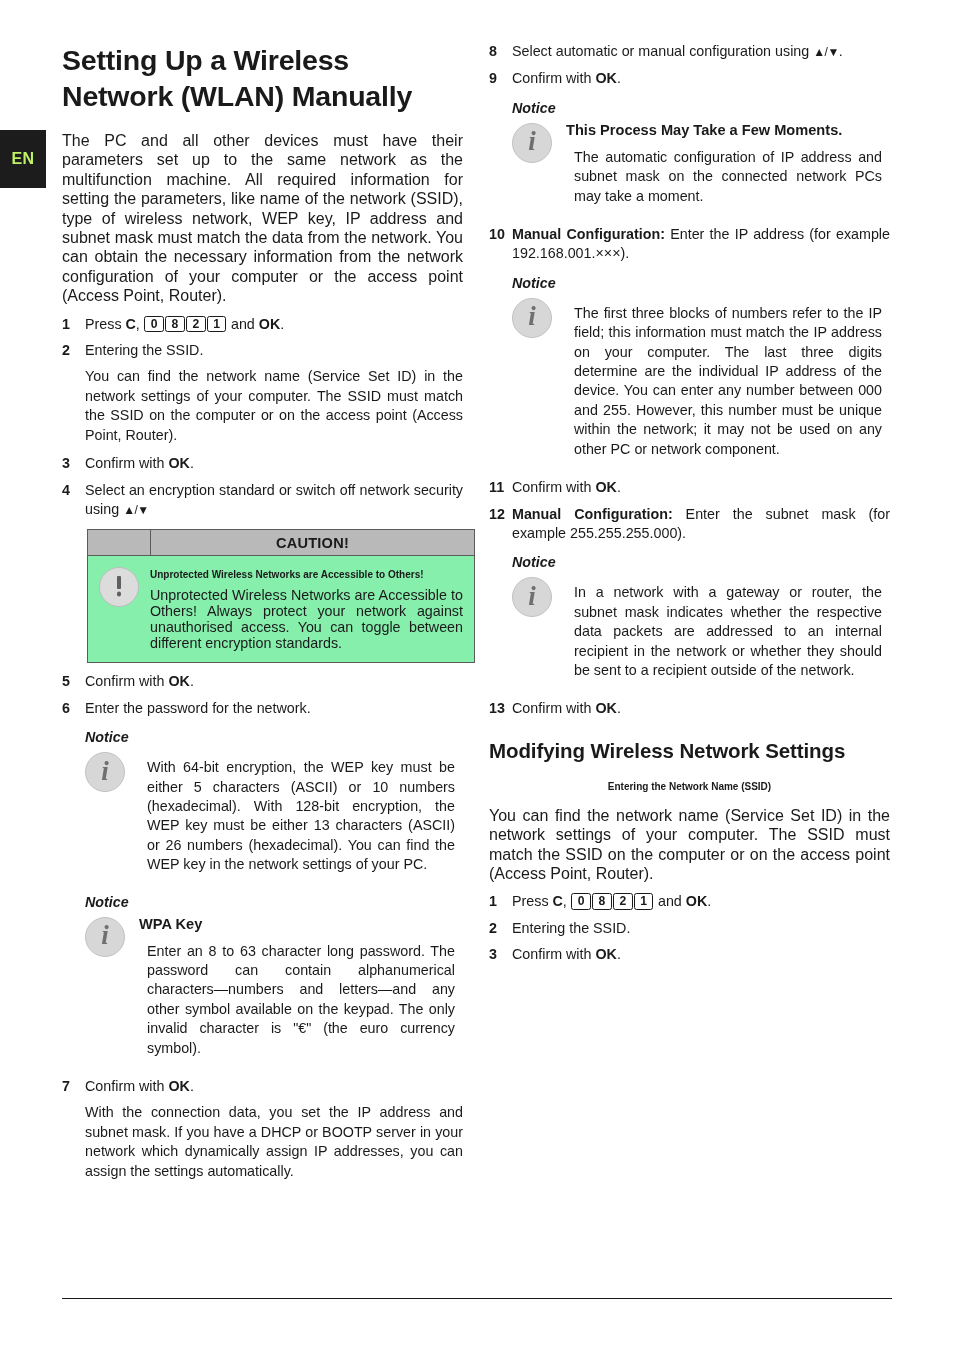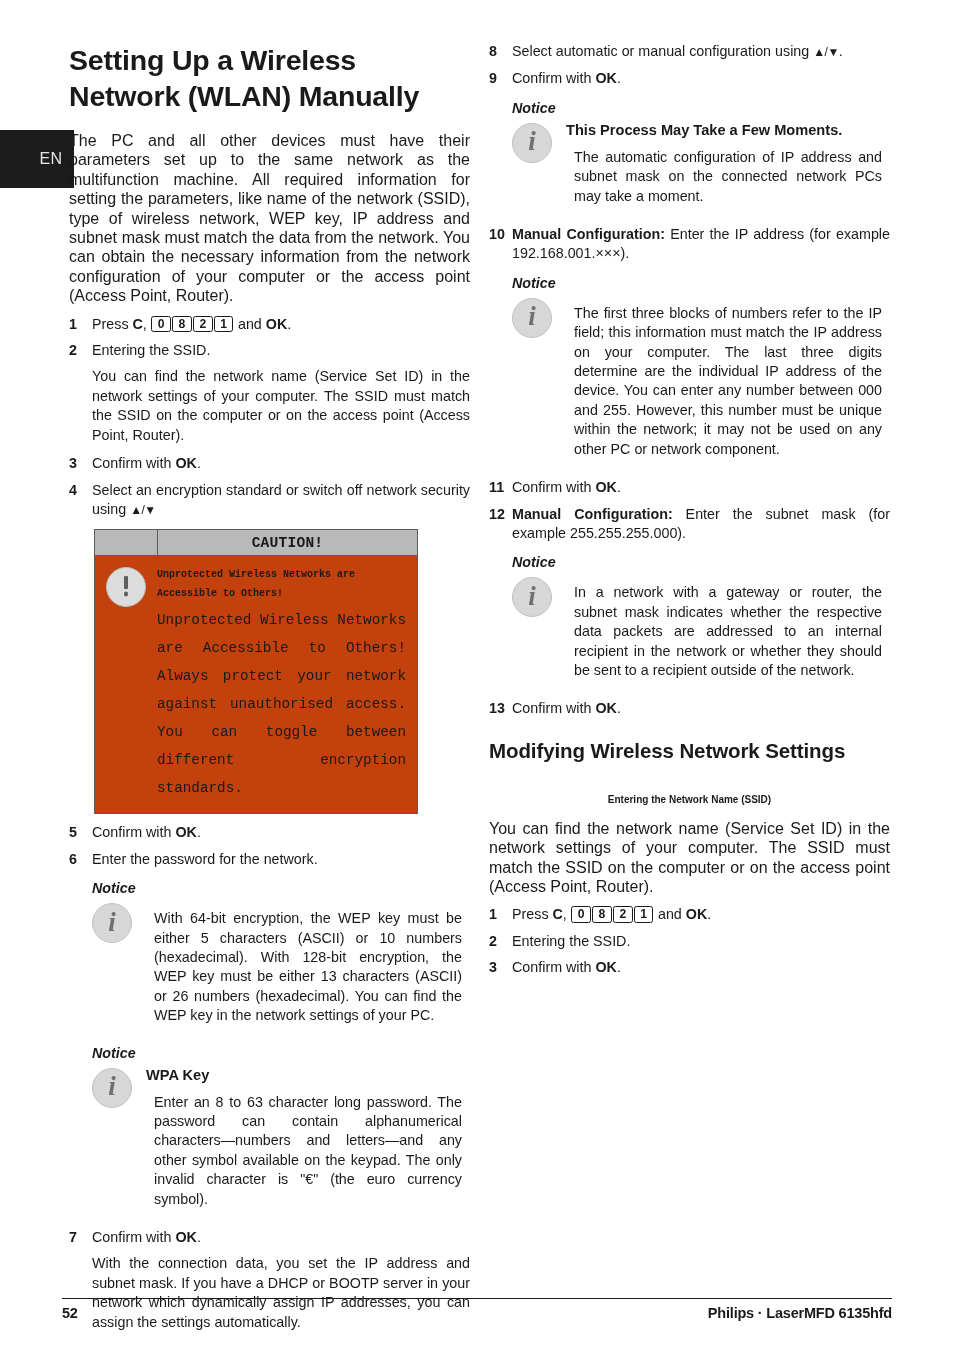--- a/index.html
+++ b/index.html
@@ -17,58 +17,57 @@
   }
 
   
   #lang-tab {
     position: absolute;
     left: 0;
     top: 130px;
     width: 46px;
     height: 58px;
     background: #1c1c1c;
-    color: #e5e5e5;
-    font-weight: normal;
+    color: #bef264;
+    font-weight: bold;
     font-size: 16px;
     letter-spacing: 0.5px;
     display: flex;
     align-items: center;
     justify-content: center;
-    padding-left: 28px;
   }
 
   
   #page {
     position: absolute;
     left: 0; top: 0;
     width: 954px;
     height: 1350px;
   }
   .column {
     position: absolute;
     top: 42px;
     width: 401px;
   }
-  #col-left  { left: 69px;  }
+  #col-left  { left: 62px;  }
   #col-right { left: 489px; }
 
   
   h1.doc-title {
     font-size: 28.5px;
     line-height: 36px;
     font-weight: bold;
     margin: 0 0 17px 0;
     letter-spacing: -0.2px;
   }
   h2.sec-title {
     font-size: 20.5px;
     line-height: 27px;
     font-weight: bold;
-    margin: 18px 0 26px 0;
+    margin: 18px 0 13px 0;
     letter-spacing: -0.1px;
   }
   h3.sub-title {
     font-size: 10px;
     line-height: 20px;
     font-weight: bold;
     margin: 0 0 9px 0;
     text-align: center;
   }
 
@@ -209,25 +208,24 @@
     width: 5px;
     height: 26px;
     display: flex;
     align-items: center;
     justify-content: center;
   }
 
   
   .caution-box {
     margin: 9px 0 9px 25px;
-    width: 324px;
+    width: 388px;
     border: 1.1px solid #5b5b5b;
     box-sizing: border-box;
-    background: #c2410c;
-    font-family: Liberation Mono, monospace;
+    background: #86efac;
   }
   .caution-header {
     display: flex;
     background: #b9b9b9;
     height: 25px;
     border-bottom: 1.1px solid #5b5b5b;
   }
   .caution-header .hd-left {
     flex: 0 0 auto;
     width: 62px;
@@ -255,21 +253,21 @@
   }
   .caution-inner .c-body { flex: 1 1 auto; }
   .caution-head {
     font-size: 10px;
     line-height: 19px;
     font-weight: bold;
     margin: 0 0 3px 0;
   }
   .caution-text {
     font-size: 14.3px;
-    line-height: 28px;
+    line-height: 16px;
     margin: 0;
     text-align: justify;
     text-justify: inter-word;
   }
 
   
   #footer {
     position: absolute;
     left: 62px;
     top: 1298px;
@@ -463,19 +461,15 @@
 
     <div class="step">
       <span class="num">3</span>
       <span class="txt nojust"><span>Confirm with </span><b>OK</b><span>.</span></span>
     </div>
 
   </div>
 
   <div id="footer">
     <div class="rule"></div>
-    <div class="row">
-      <span class="pagenum">52</span>
-      <span class="brand">Philips · LaserMFD 6135hfd</span>
-    </div>
   </div>
 
 </div>
 
 </body></html>

